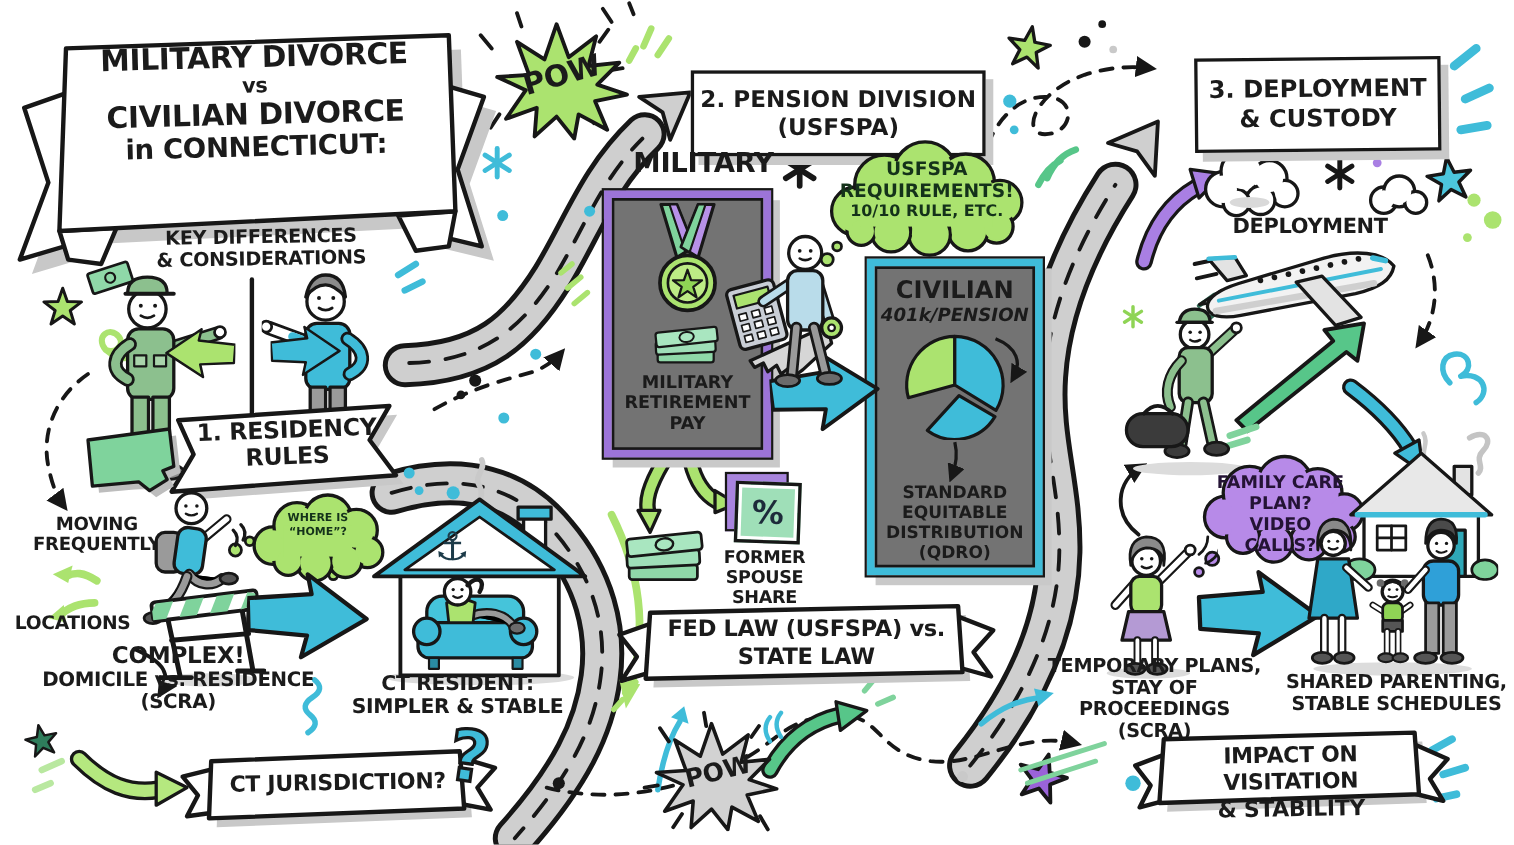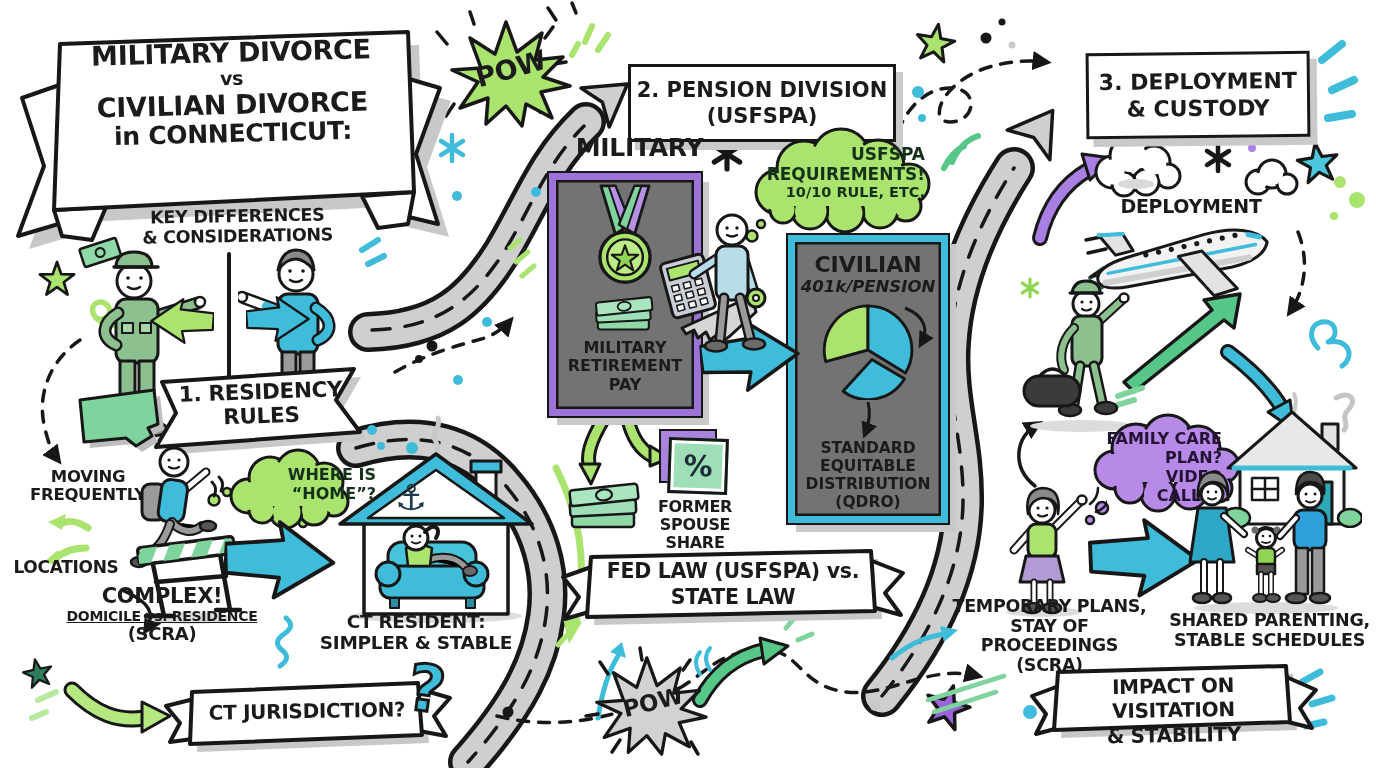--- a/index.html
+++ b/index.html
@@ -6,21 +6,21 @@
   #stage{position:relative;width:1376px;height:768px;background:#ffffff;overflow:hidden;
          font-family:"DejaVu Sans","Liberation Sans",sans-serif;}
   .abs{position:absolute;}
   .lbl{position:absolute;font-weight:bold;text-align:center;color:#1b1b1b;line-height:1.12;letter-spacing:-0.3px;}
   .whitebox{position:absolute;background:#fff;border:3.5px solid #171717;box-shadow:7px 8px 0 #c9c9c9;
             display:flex;flex-direction:column;justify-content:center;align-items:center;
             font-weight:bold;color:#1b1b1b;text-align:center;}
   .framed{position:absolute;background:#737373;outline:2.5px solid #171717;
           box-shadow:inset 0 0 0 2.5px #171717, 8px 9px 0 #c9c9c9;
           display:flex;flex-direction:column;align-items:center;}
-  .cloudtxt{position:absolute;font-weight:bold;text-align:right;color:#14321a;line-height:1.18;}
+  .cloudtxt{position:absolute;font-weight:bold;text-align:center;color:#14321a;line-height:1.18;}
   svg{display:block;}
   .qmark{position:absolute;font-weight:bold;color:#3fbcd9;-webkit-text-stroke:3px #171717;transform:rotate(8deg);}
   .pct-wrap{position:absolute;}
   .pct-back{position:absolute;left:-9px;top:-9px;width:100%;height:100%;background:#a884de;border:2.5px solid #171717;}
   .pct-front{position:absolute;left:0;top:0;width:100%;height:100%;background:#9fdfb8;border:3px solid #171717;
              box-shadow:inset 0 0 0 3px #fff;display:flex;align-items:center;justify-content:center;
              font-weight:bold;color:#1d2b3a;transform:rotate(2deg);}
 </style>
 </head>
 <body>
@@ -599,21 +599,21 @@
           <circle cx="48" cy="38" r="18"></circle>
           <circle cx="76" cy="32" r="19"></circle>
       <circle cx="102" cy="42" r="16"></circle>
           <circle cx="112" cy="62" r="11"></circle>
           <circle cx="92" cy="70" r="12"></circle>
       <circle cx="64" cy="72" r="13"></circle>
           <circle cx="40" cy="70" r="10"></circle>
       <rect x="36" y="38" width="62" height="28"></rect>
     </g>
   </svg>
-  <div class="cloudtxt" style="left:22px;top:26px;width:90px;font-size:16px;margin-left:42px;">
+  <div class="cloudtxt" style="left:22px;top:26px;width:90px;font-size:10px;">
     <div>WHERE IS</div>
     <div>“HOME”?</div>
   </div>
 </div>
 
 <svg class="abs" style="left:224px;top:520px;transform:rotate(3deg)" width="112" height="80" viewBox="0 0 100 72">
   <use href="#arrowR" style="color:#3fbcd9"></use>
 </svg>
 
 <svg class="abs" style="left:330px;top:448px;" width="212" height="175" viewBox="0 0 212 175" stroke-linecap="round" stroke-linejoin="round">
@@ -645,21 +645,21 @@
 </svg>
 <div class="lbl" style="left:395px;top:478px;font-size:36px;color:#1d3b49;">⚓</div>
 
 <div class="lbl" style="left:316px;top:612px;width:200px;font-size:18.5px;">
   <div>CT RESIDENT:</div>
   <div>SIMPLER &amp; STABLE</div>
 </div>
 
 <div class="lbl" style="left:38px;top:585px;width:248px;">
   <div style="font-size:21px;">COMPLEX!</div>
-  <div style="font-size:14px;text-decoration:underline;">DOMICILE vs. RESIDENCE</div>
+  <div style="font-size:18px;">DOMICILE vs. RESIDENCE</div>
   <div style="font-size:18px;">(SCRA)</div>
 </div>
 
 <div class="abs" style="left:158px;top:678px;width:310px;height:80px;">
   <svg width="310" height="80" viewBox="0 0 310 80">
     <g fill="#c8c8c8" transform="translate(7,8)">
           <polygon points="34,14 260,5 264,57 32,66"></polygon>
         </g>
     <g fill="#ffffff" stroke="#171717" stroke-width="4" stroke-linejoin="round">
       <polygon points="40,20 8,28 22,45 12,64 42,60"></polygon>

